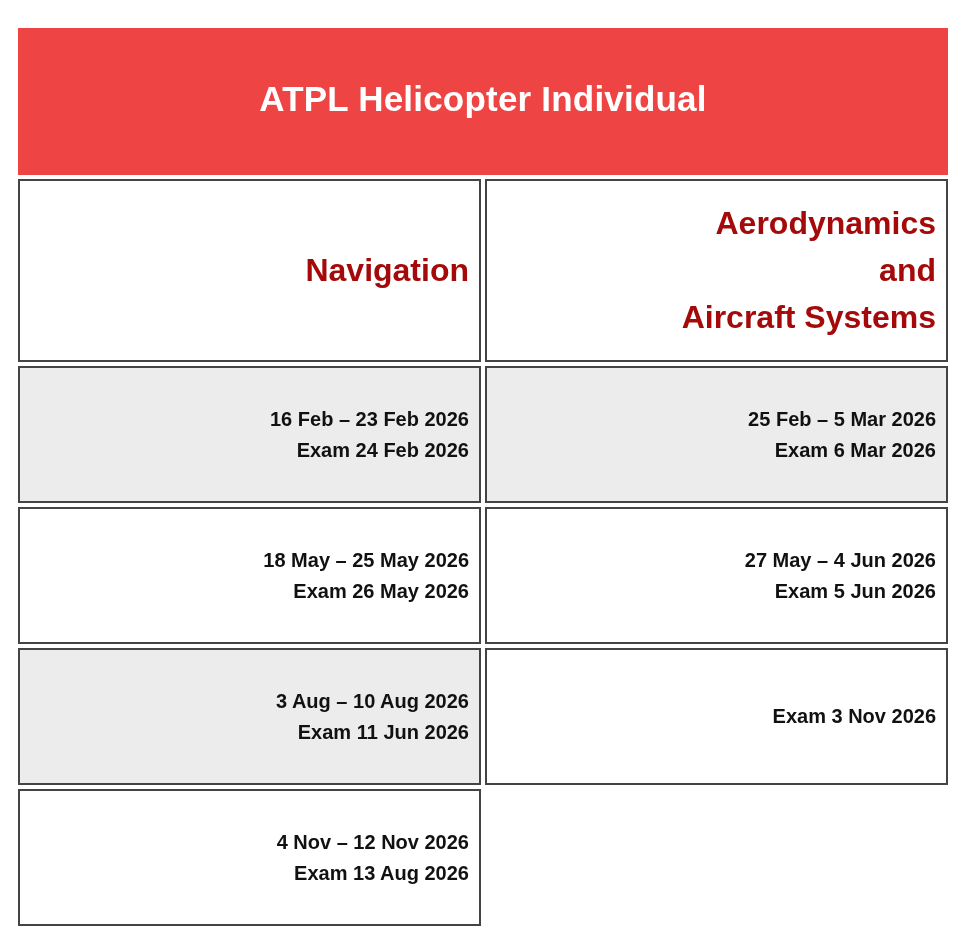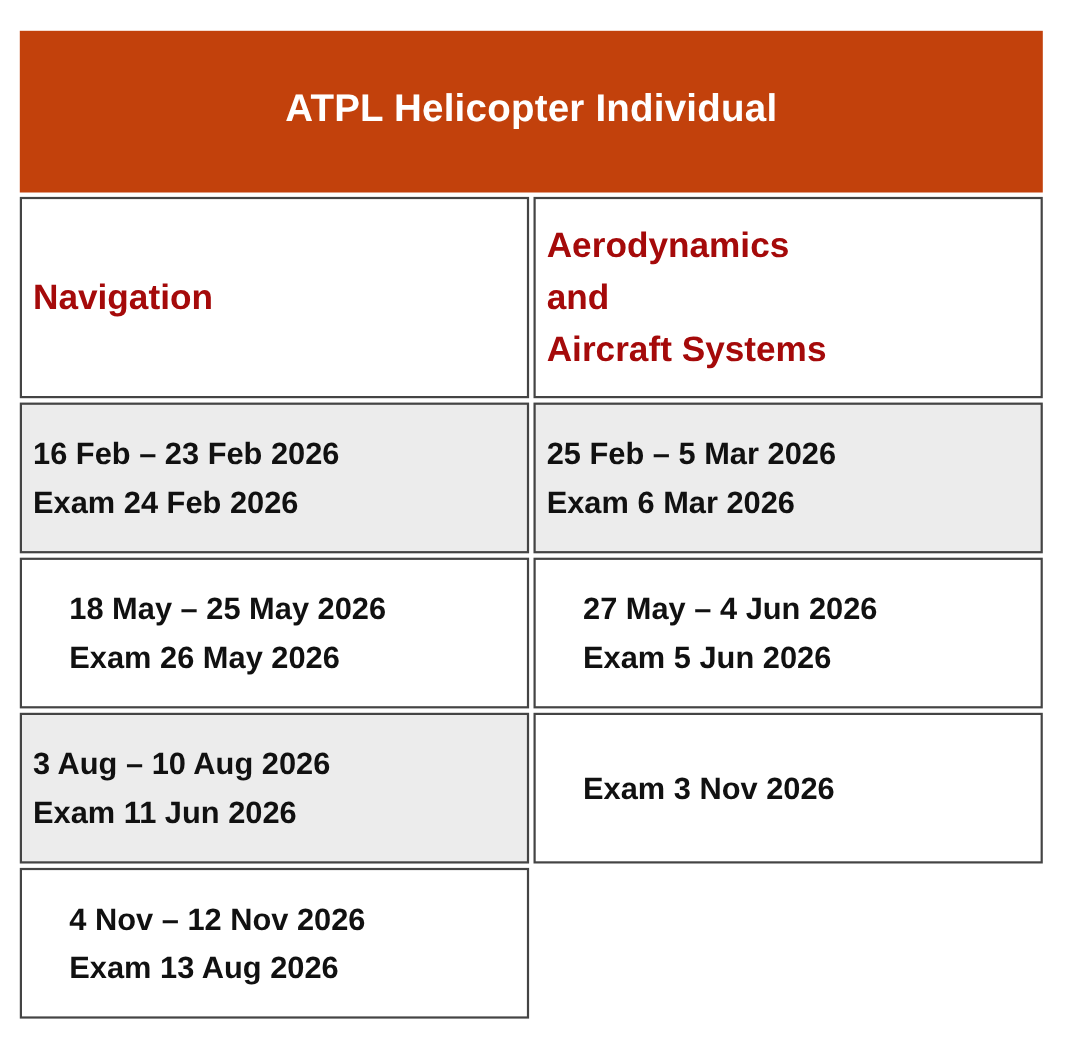--- a/index.html
+++ b/index.html
@@ -23,21 +23,21 @@
 
   .schedule-table {
     position: absolute;
     left: 18px;
     top: 28px;
     width: 930px;
   }
 
   
   .banner {
-    background: #c2410c;
+    background: #ef4444;
     color: #ffffff;
     text-align: center;
     padding: 22px 20px 26px 20px;
     box-sizing: border-box;
     height: 147px;
     display: flex;
     flex-direction: column;
     align-items: center;
     justify-content: center;
   }
@@ -56,21 +56,21 @@
     column-gap: 4px;
     row-gap: 4px;
     margin-top: 4px;
   }
 
   .cell {
     border: 2px solid #444444;
     box-sizing: border-box;
     display: flex;
     flex-direction: column;
-    align-items: flex-start;
+    align-items: flex-end;
     justify-content: center;
     text-align: center;
     padding: 6px 10px;
   }
 
   .cell.head {
     height: 183px;
     background: #ffffff;
   }
   .cell.head .head-line {
@@ -86,21 +86,21 @@
   }
   .cell.data.shaded {
     background: #ECECEC;
   }
   .cell.data.plain {
     background: #ffffff;
     padding-left: 43px;
   }
   .cell.data .data-line {
     color: #111111;
-    font-size: 28px;
+    font-size: 20px;
     font-weight: bold;
     line-height: 1.55;
     white-space: nowrap;
   }
 </style>
 </head>
 <body>
 
 <div class="page">
 

